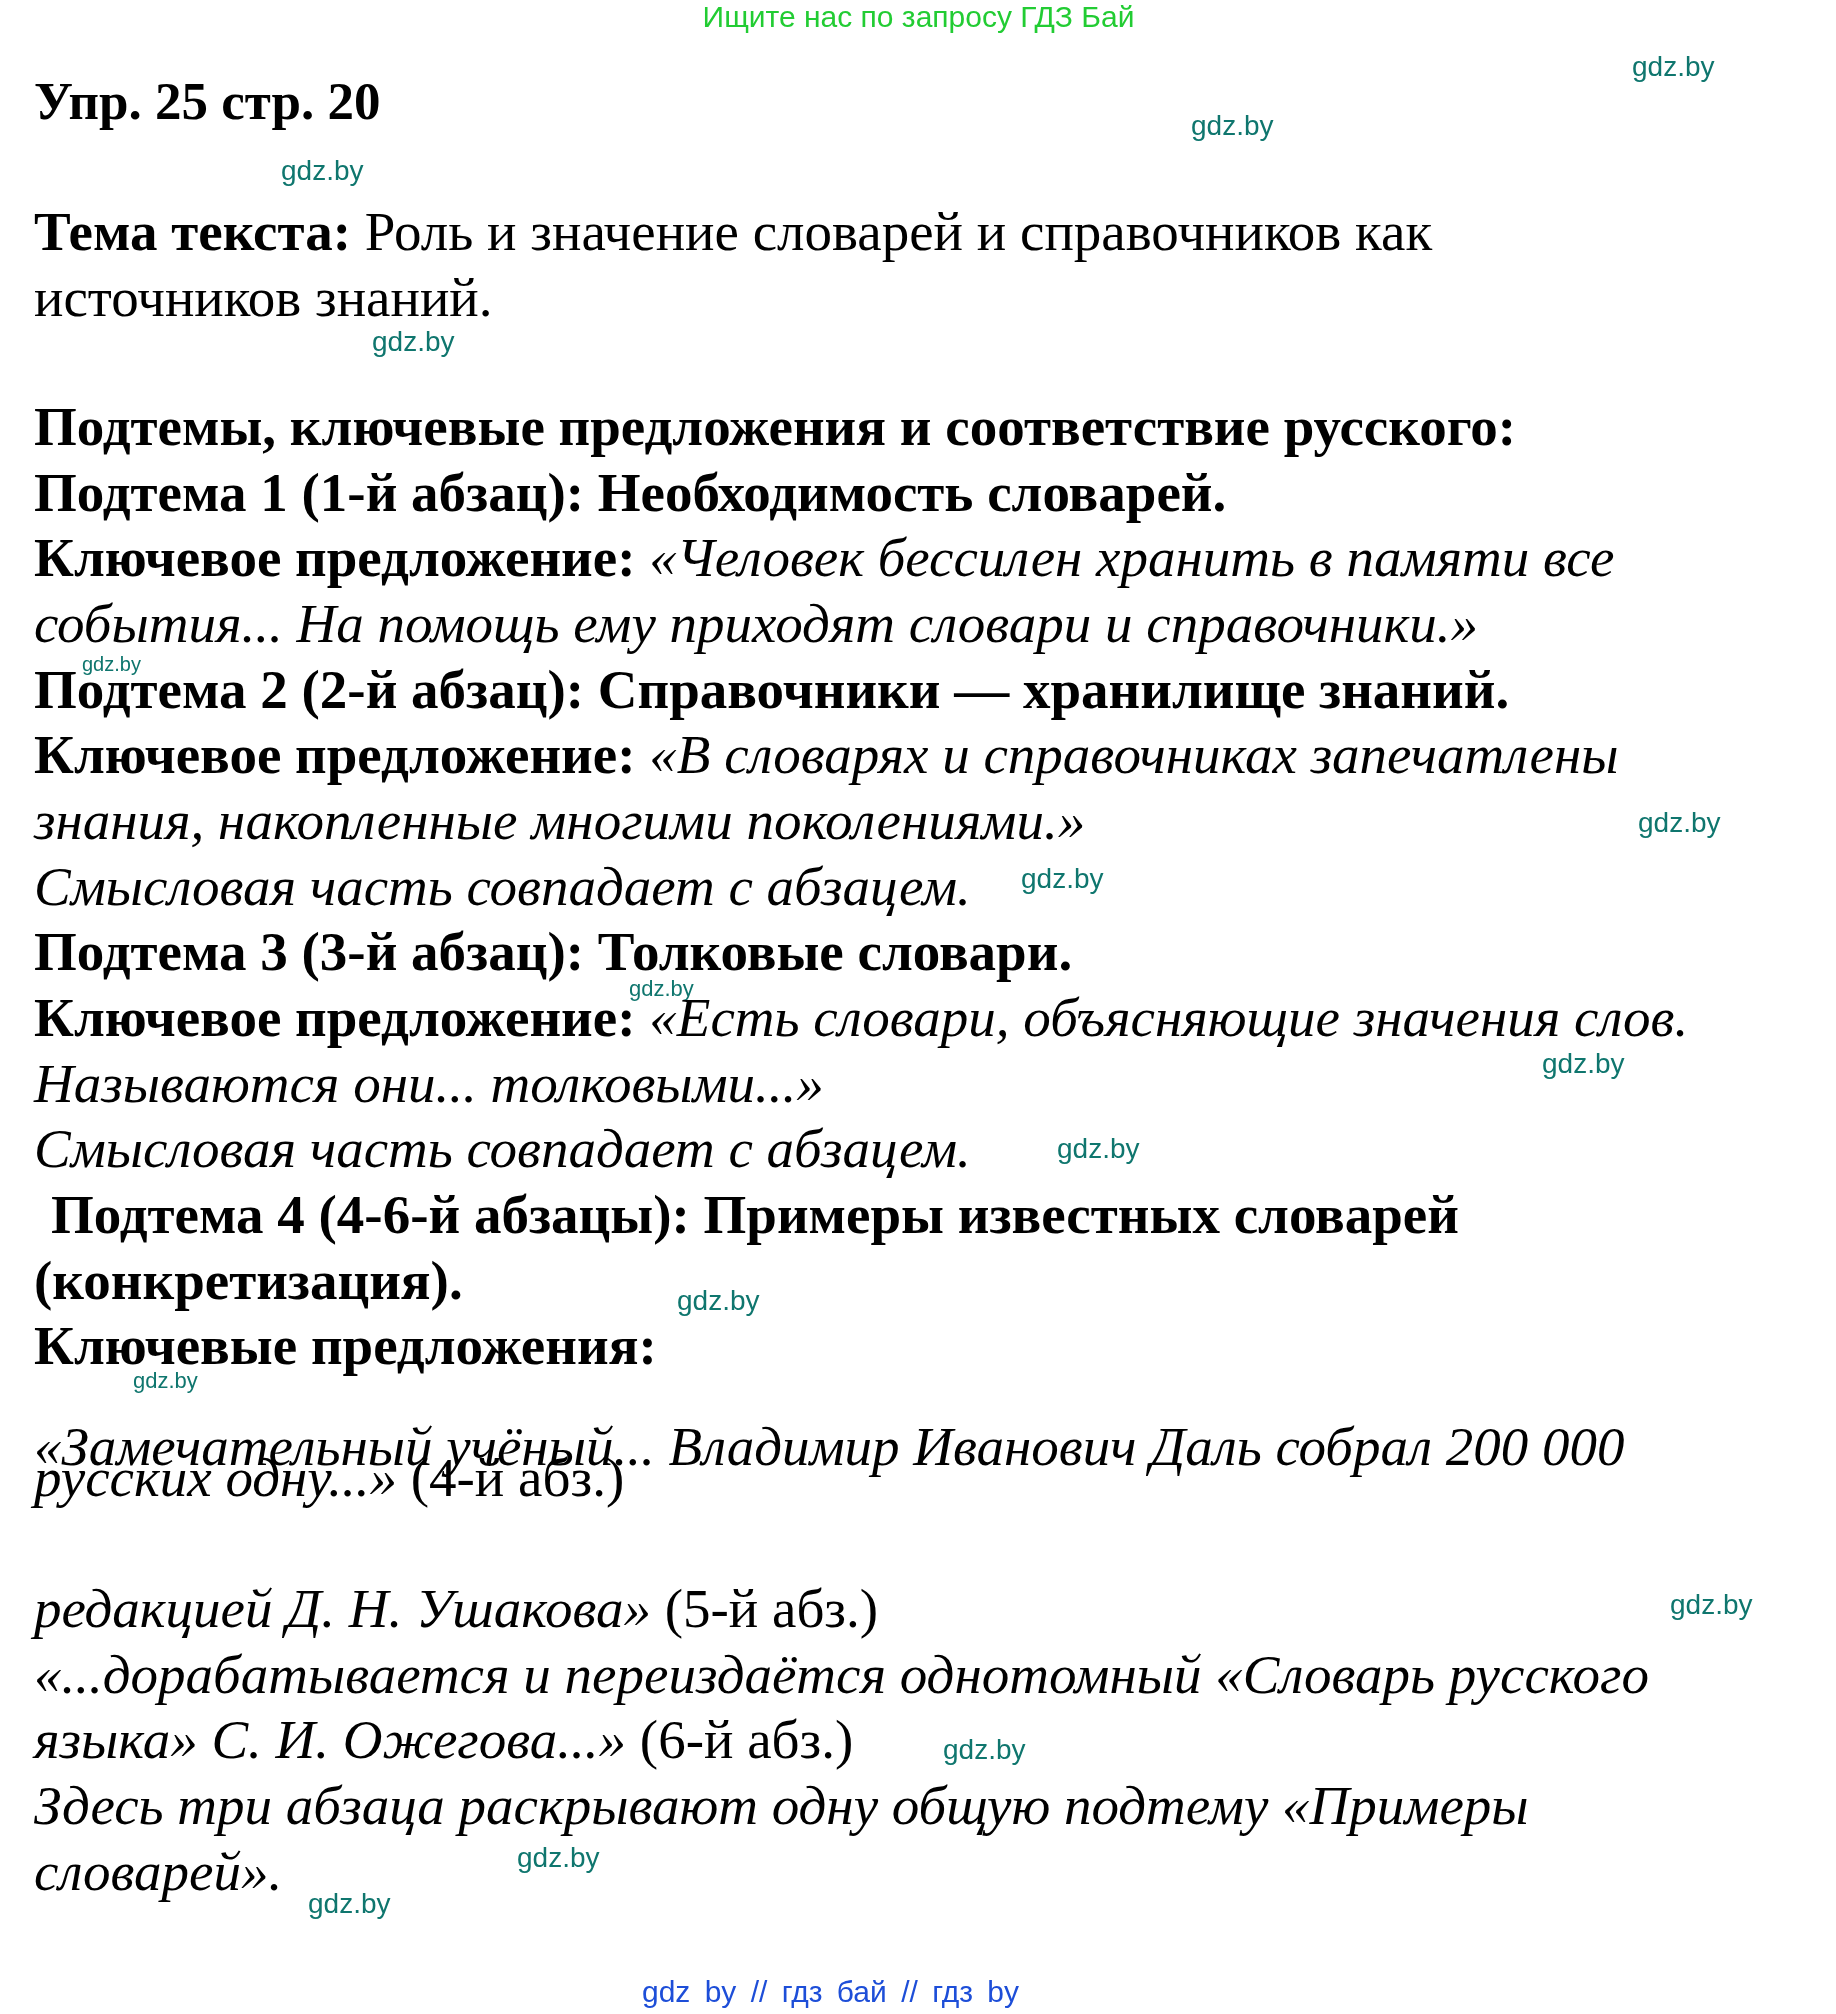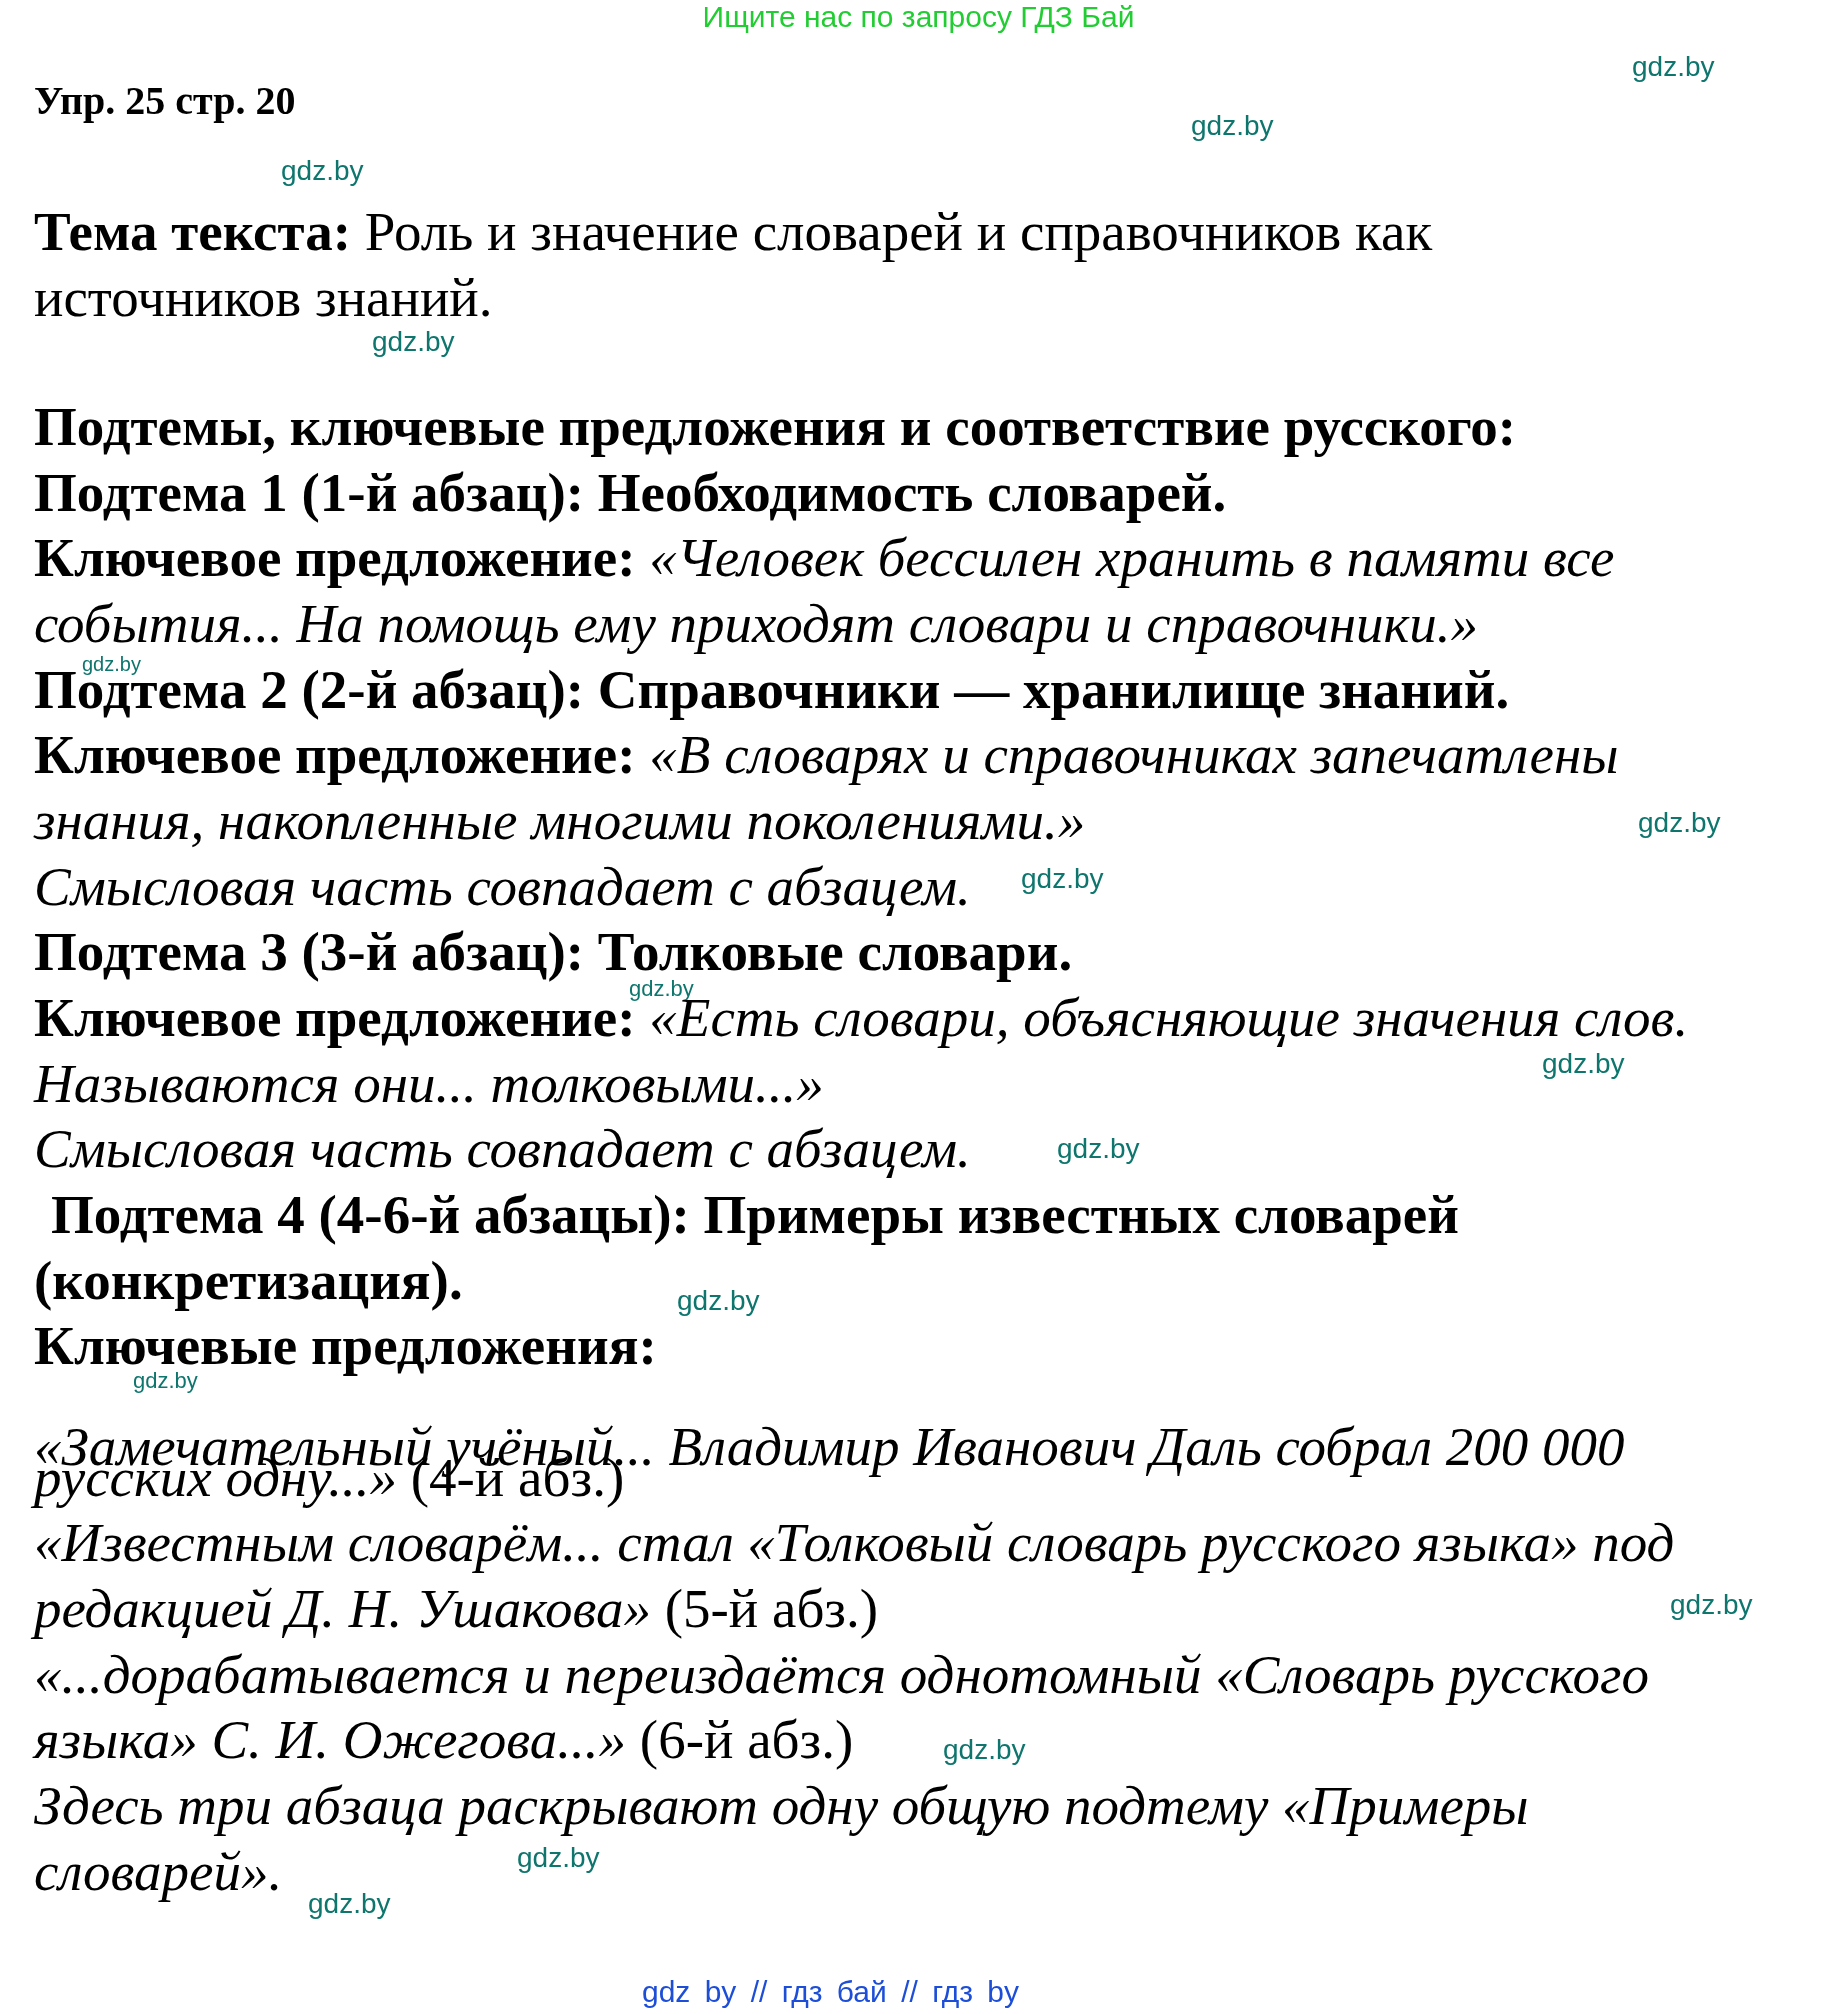--- a/index.html
+++ b/index.html
@@ -19,21 +19,21 @@
       position: absolute; font-family: "Liberation Sans", sans-serif; font-size: 28px;
       color: #0f766e; line-height: 30px; white-space: nowrap;
     }
     .line {
       position: absolute; left: 34px; font-family: "Liberation Serif", serif;
       font-size: 55px; color: #000; white-space: nowrap; line-height: 62px;
       transform-origin: left center;
     }
     .b { font-weight: bold; }
     .i { font-style: italic; }
-    .title { font-size: 40px; font-weight: bold; font-family: Liberation Serif, serif; }
+    .title { font-size: 53px; font-weight: bold; font-family: Liberation Serif, serif; }
   </style>
 </head>
 <body>
 
 <div class="page">
 
   <div class="top-banner">Ищите нас по запросу ГДЗ Бай</div>
 
   <div class="wm" style="left:1632px;top:52px;">gdz.by</div>
   <div class="wm" style="left:1191px;top:111px;">gdz.by</div>
@@ -83,21 +83,20 @@
 
   <div class="line b" style="top:1184px;margin-left:17px;">Подтема 4 (4-6-й абзацы): Примеры известных словарей</div>
   <div class="line b" style="top:1250px;">(конкретизация).</div>
   <div class="line b" style="top:1315px;">Ключевые предложения:</div>
 
   <div class="line i" style="top:1381px;margin-top:35px;">«Замечательный учёный... Владимир Иванович Даль собрал 200 000</div>
   <div class="line" style="top:1447px;">
     <span class="i">русских одну...»</span><span> (4-й абз.)</span>
   </div>
 
-  <div class="line i" style="top:1512px;">«Известным словарём... стал «Толковый словарь русского языка» под</div>
   <div class="line" style="top:1578px;">
     <span class="i">редакцией Д. Н. Ушакова»</span><span> (5-й абз.)</span>
   </div>
 
   <div class="line i" style="top:1644px;">«...дорабатывается и переиздаётся однотомный «Словарь русского</div>
   <div class="line" style="top:1709px;">
     <span class="i">языка» С. И. Ожегова...»</span><span> (6-й абз.)</span>
   </div>
 
   <div class="line i" style="top:1775px;">Здесь три абзаца раскрывают одну общую подтему «Примеры</div>

